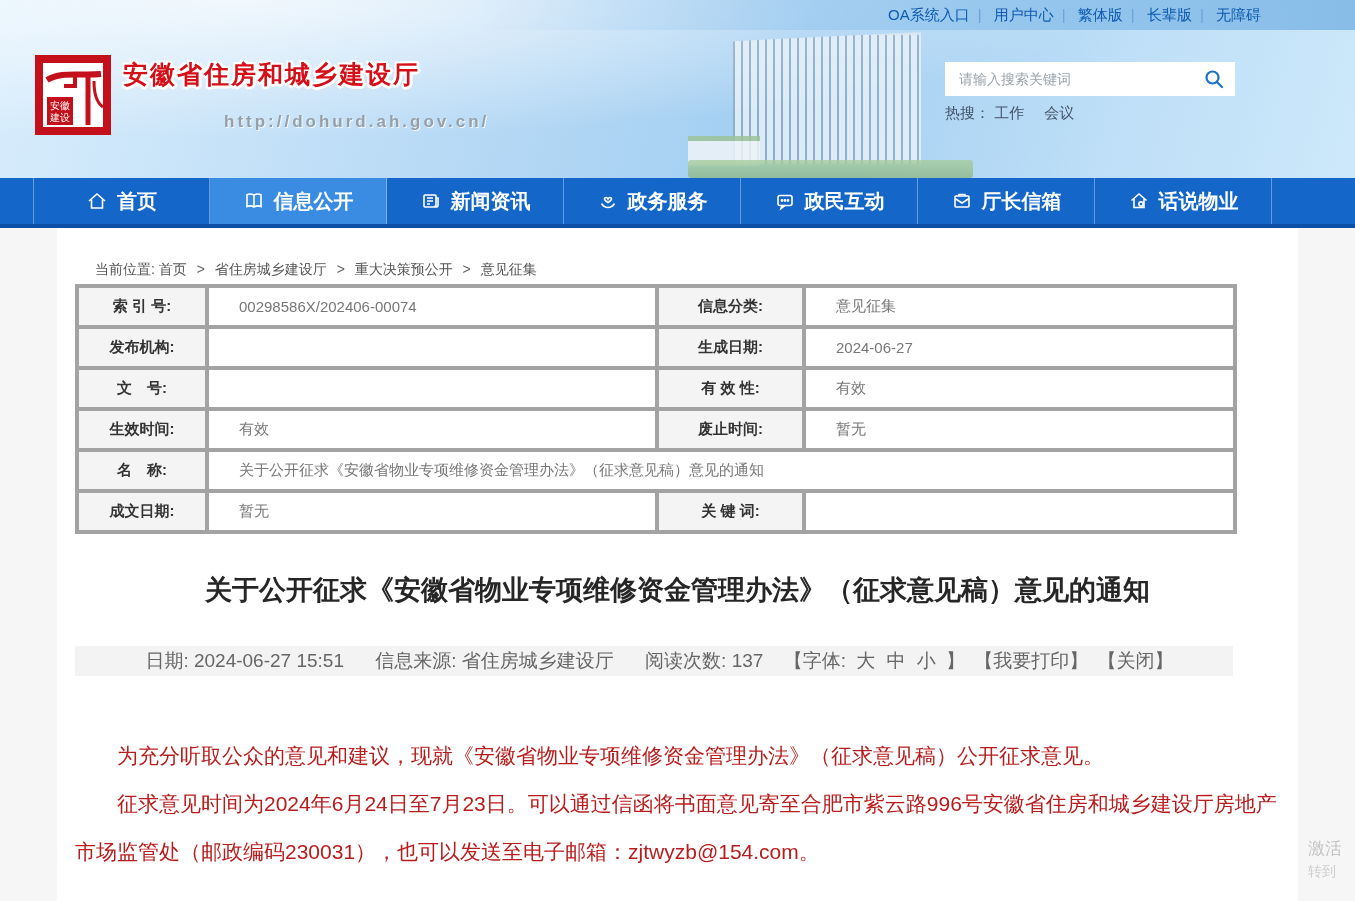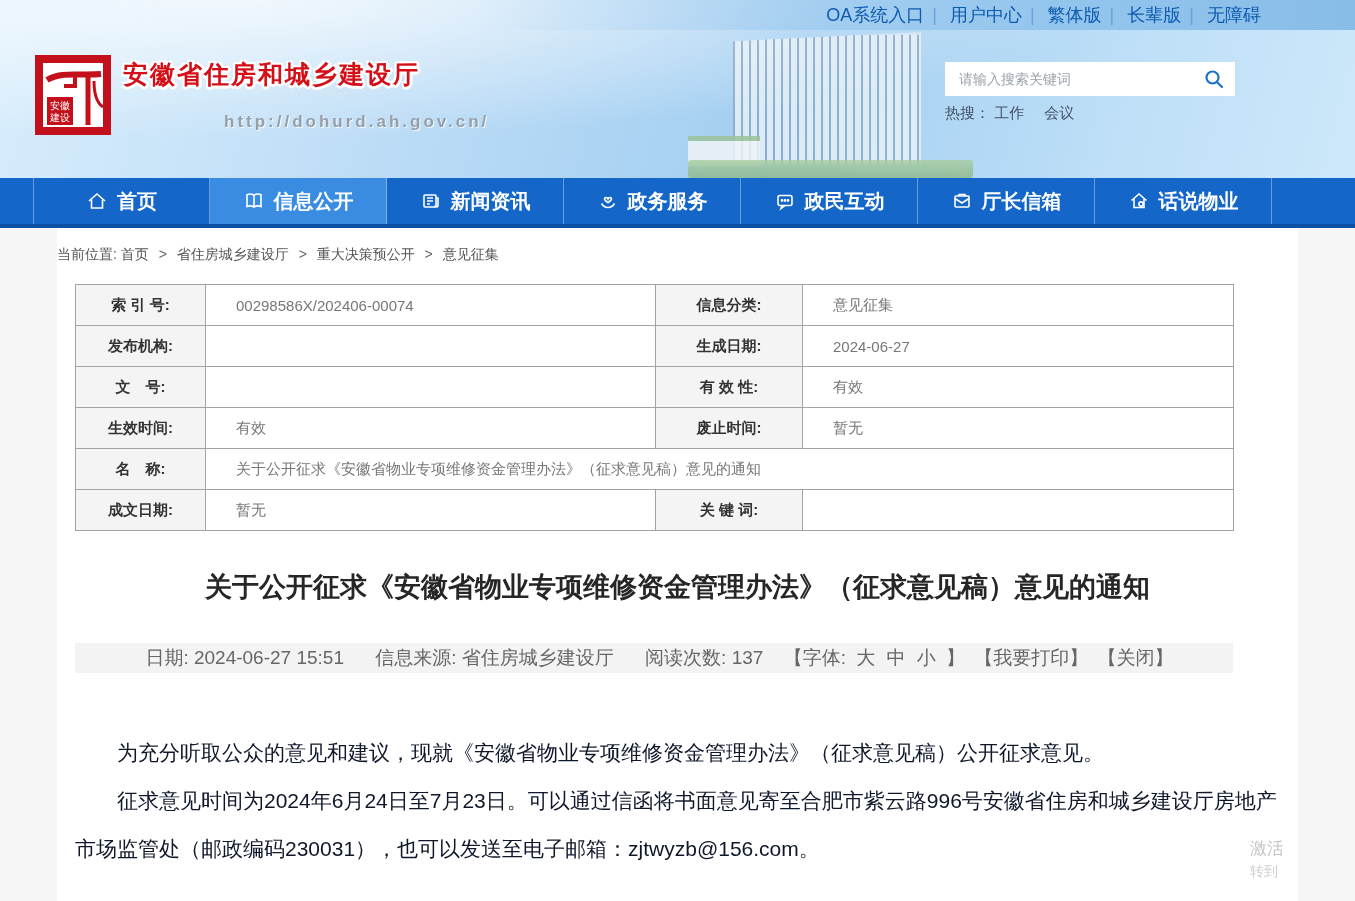--- a/index.html
+++ b/index.html
@@ -11,21 +11,21 @@
   }
   
   .header {
     position:absolute; top:0; left:0; width:1355px; height:178px;
     background:
       radial-gradient(ellipse at 18% 0%, rgba(255,255,255,.75), rgba(255,255,255,0) 55%),
       linear-gradient(105deg,#d8edfc 0%,#bcdcf6 30%,#a2cef1 58%,#bedff7 82%,#cde8fa 100%);
   }
   .topbar {
     position:absolute; top:0; left:0; width:100%; height:30px; line-height:30px;
-    text-align:right; padding-right:88px; font-size:18px;
+    text-align:right; padding-right:88px; font-size:15px;
     background:linear-gradient(90deg, rgba(255,255,255,0) 35%, rgba(110,175,230,.35) 66%, rgba(70,148,214,.5) 100%);
   }
   .topbar a { color:#0e5bb0; text-decoration:none; margin:0 6px; cursor:pointer; }
   .topbar .sep { color:#6ba3d6; margin:0 2px; }
   
   .building { position:absolute; left:688px; top:22px; width:285px; height:156px; }
   .tower {
     position:absolute; left:45px; top:10px; width:188px; height:132px; opacity:.8;
     background:repeating-linear-gradient(90deg, rgba(108,128,152,.5) 0 2px, rgba(238,244,249,.95) 2px 8px);
     clip-path:polygon(0 7%, 100% 0, 100% 100%, 0 100%);
@@ -71,39 +71,39 @@
   .nav-item {
     flex:0 0 177px; height:46px; display:flex; align-items:center; justify-content:center;
     gap:9px; color:#fff; font-size:20px; font-weight:bold; cursor:pointer;
     border-right:1px solid rgba(255,255,255,.35);
   }
   .nav-item:first-child { border-left:1px solid rgba(255,255,255,.35); }
   .nav-item.active { background:#3a8ce2; }
   .nav-item svg { display:block; }
   
   .content { position:absolute; top:228px; left:57px; width:1241px; height:673px; background:#fff; }
-  .breadcrumb { padding-top:18px; height:38px; font-size:14px; color:#555; }
+  .breadcrumb { padding-top:33px; height:38px; font-size:14px; color:#555;margin-left:38px; }
   .breadcrumb a { color:#555; text-decoration:none; cursor:pointer; }
   .breadcrumb .bsep { margin:0 6px; color:#666; }
   table.doc-table { border-collapse:collapse; table-layout:fixed; width:1158px; margin:18px 0 0 18px; }
-  .doc-table td { border:1px solid #a3a3a3; height:41px; font-size:15px; overflow:hidden; }
+  .doc-table td { border:4px solid #a3a3a3; height:41px; font-size:15px; overflow:hidden; }
   .doc-table td.lbl { background:#f4f4f4; text-align:center; color:#333; font-weight:bold; }
   .doc-table td.val { padding-left:30px; color:#777; }
   .article-title { margin-top:38px; text-align:center; font-size:27px; font-weight:bold; color:#262626; }
   .meta-bar {
     margin:38px 0 0 18px; width:1158px; height:30px; line-height:30px; background:#f3f3f3;
     text-align:center; font-size:19px; color:#666; white-space:nowrap;
   }
   .meta-bar .mitem { margin:0 13px; }
   .meta-bar .mctl { margin:0 2px; cursor:pointer; }
   .meta-bar .fsz { margin:0 3px; cursor:pointer; }
-  .article-body { margin:56px 18px 0 18px; font-size:21px; color:#0f172a; line-height:48px; }
+  .article-body { margin:56px 18px 0 18px; font-size:21px; color:#b91c1c; line-height:48px; }
   .article-body p { text-indent:2em; margin:0; }
   
-  .watermark { position:absolute; left:1250px; top:837px; width:33px; overflow:hidden; color:#c4c4c4; }
+  .watermark { position:absolute; left:1308px; top:837px; width:33px; overflow:hidden; color:#c4c4c4; }
   .watermark .w1 { font-size:17px; line-height:24px; white-space:nowrap; }
   .watermark .w2 { font-size:14px; line-height:20px; white-space:nowrap; color:#cecece; }
 </style>
 </head>
 <body>
 
 <div class="page">
 
   <div class="header">
 
@@ -277,21 +277,21 @@
       <span class="fsz">大</span>
       <span class="fsz">中</span>
       <span class="fsz">小</span>
       <span class="mctl">】</span>
       <span class="mctl">【我要打印】</span>
       <span class="mctl">【关闭】</span>
     </div>
 
     <div class="article-body">
       <p>为充分听取公众的意见和建议，现就《安徽省物业专项维修资金管理办法》（征求意见稿）公开征求意见。</p>
-      <p>征求意见时间为2024年6月24日至7月23日。可以通过信函将书面意见寄至合肥市紫云路996号安徽省住房和城乡建设厅房地产市场监管处（邮政编码230031），也可以发送至电子邮箱：zjtwyzb@156.com。</p>
+      <p>征求意见时间为2024年6月24日至7月23日。可以通过信函将书面意见寄至合肥市紫云路996号安徽省住房和城乡建设厅房地产市场监管处（邮政编码230031），也可以发送至电子邮箱：zjtwyzb@154.com。</p>
     </div>
   </div>
 
   <div class="watermark">
     <div class="w1">激活</div>
     <div class="w2">转到</div>
   </div>
 
 </div>
 

